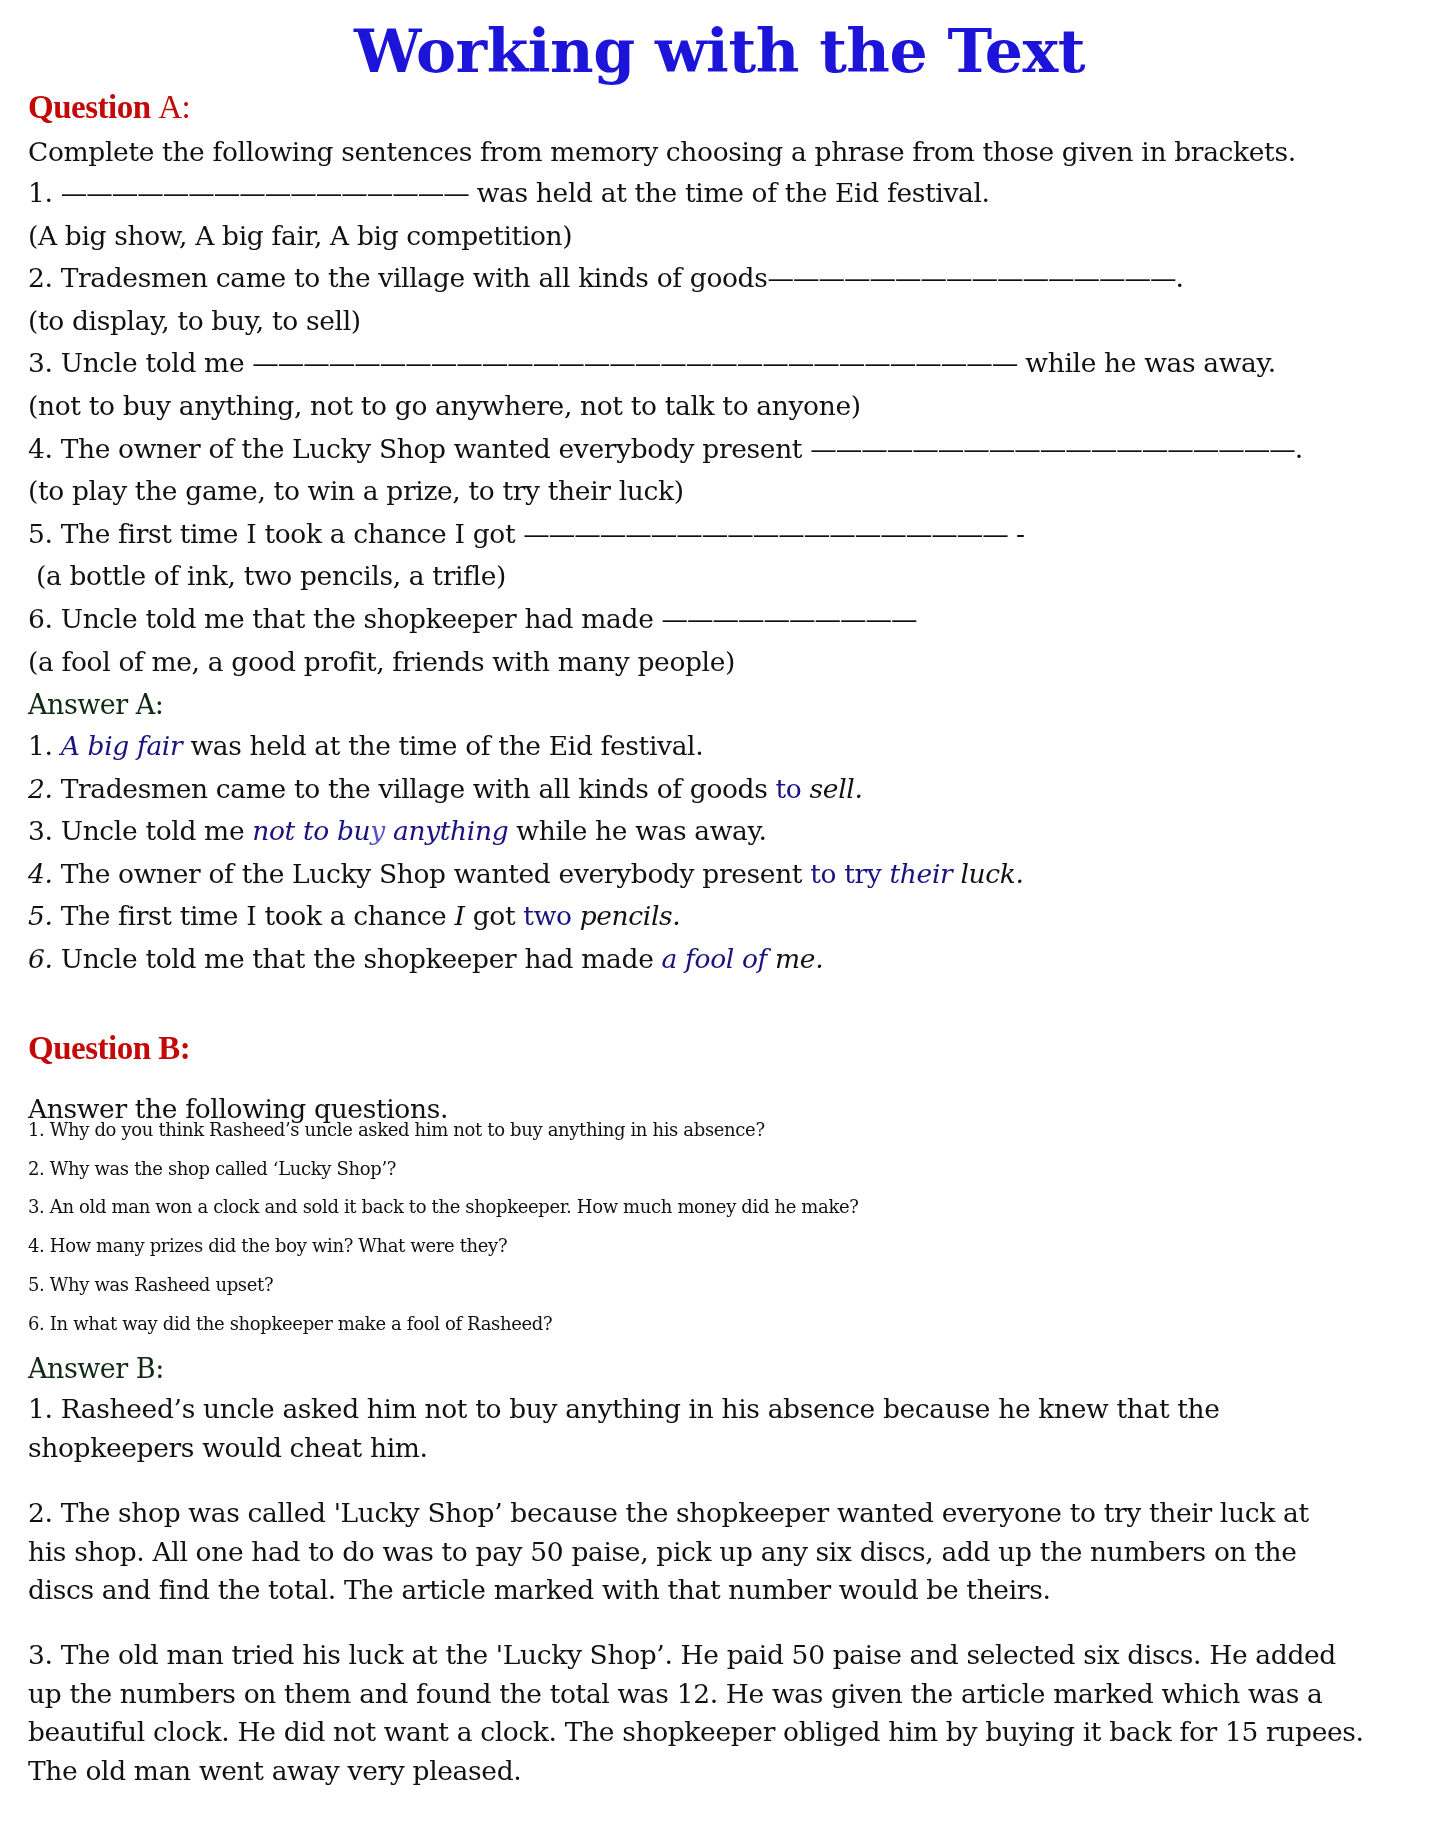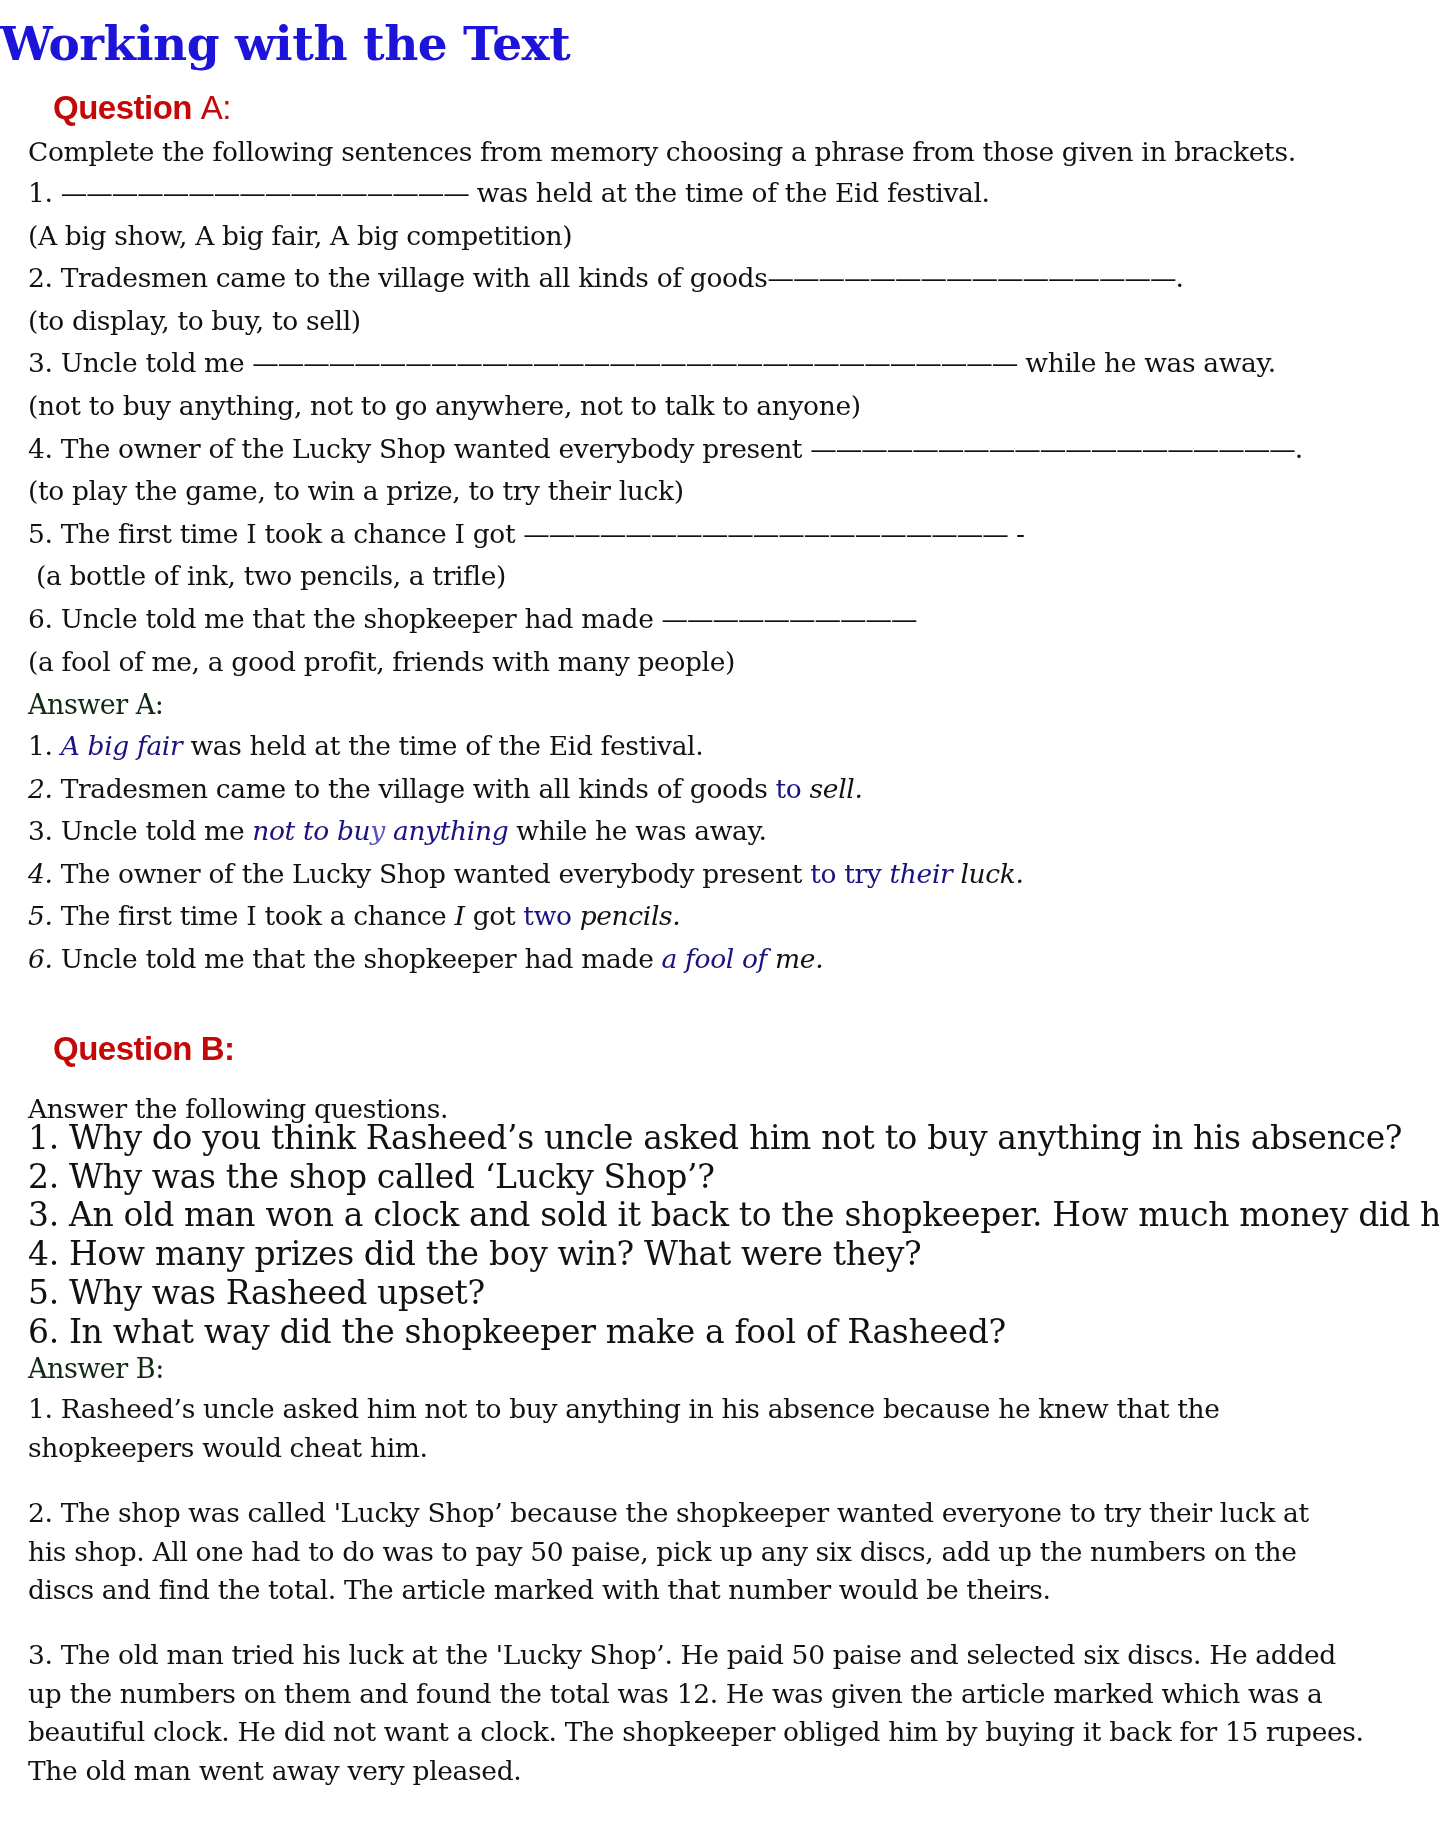--- a/index.html
+++ b/index.html
@@ -1,29 +1,29 @@
 <!DOCTYPE html>
 <html><head>
 <meta charset="utf-8">
 <style>
   html, body { margin: 0; padding: 0; background: #ffffff; }
   body { width: 1439px; height: 1822px; position: relative; overflow: hidden;
          font-family: "DejaVu Serif", "Liberation Serif", serif; color: #111111; }
-  .title { position: absolute; left: 0; width: 1439px; top: 16px; text-align: left;
-           font-family: "DejaVu Serif", serif; font-weight: bold; font-size: 47px;
+  .title { position: absolute; left: 0; width: 1439px; top: 16px; text-align: center;
+           font-family: "DejaVu Serif", serif; font-weight: bold; font-size: 60px;
            color: #1c14d8; letter-spacing: -0.5px; }
-  .qhead { position: absolute; left: 28px; font-family: Liberation Sans, sans-serif;
-           font-weight: bold; font-size: 33px; color: #c40808; letter-spacing: -0.5px; margin-left: 25px; }
+  .qhead { position: absolute; left: 28px; font-family: Liberation Serif, serif;
+           font-weight: bold; font-size: 33px; color: #c40808; letter-spacing: -0.5px; }
   .qhead .lbl { font-weight: normal; }
   .qhead.b .lbl { font-weight: bold; }
   .ahead { position: absolute; left: 28px; font-family: "DejaVu Serif", serif;
            font-size: 27px; color: #0f2a12; letter-spacing: -0.5px; }
   .line { position: absolute; left: 28px; white-space: nowrap;
           font-size: 26.5px; letter-spacing: -0.35px; color: #111111; line-height: 1; }
-  .line.qb { font-size: 33px; }
+  .line.qb { font-size: 18px; }
   .ans-hl { color: #1a1280; }
   .ans-hl2 { color: #5a4fc8; }
   .it { font-style: italic; }
   .blank { letter-spacing: -1px; }
 </style>
 </head>
 <body>
 
 <div class="title">Working with the Text</div>
 

